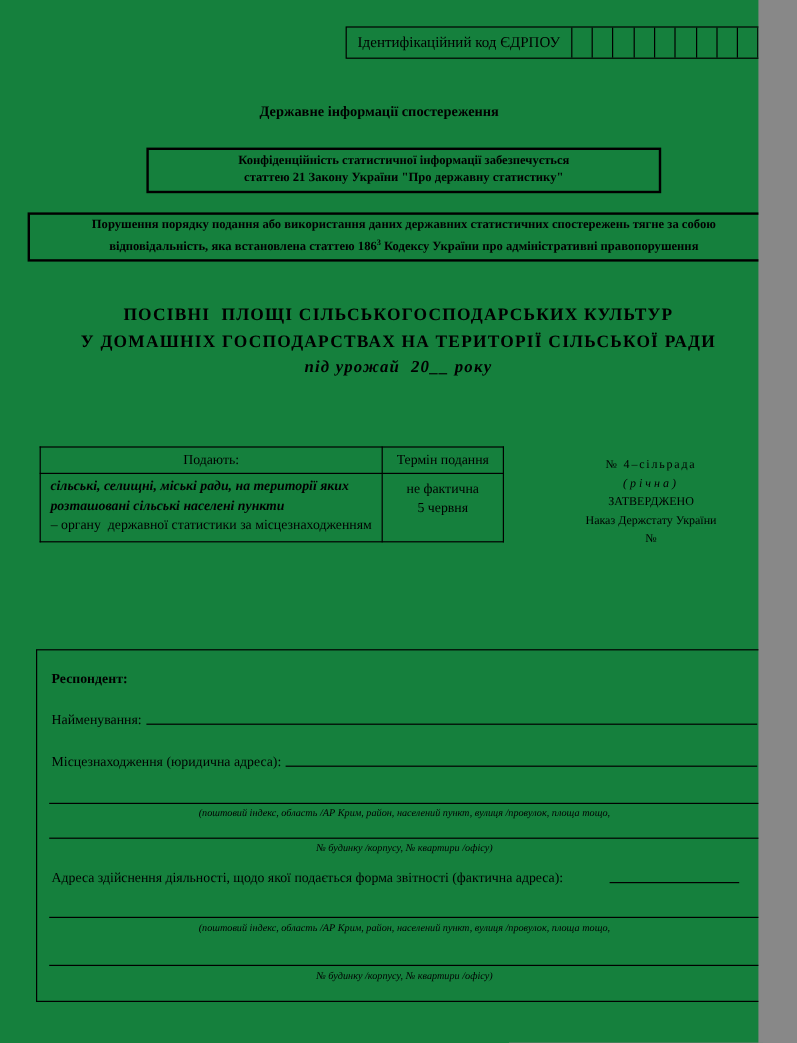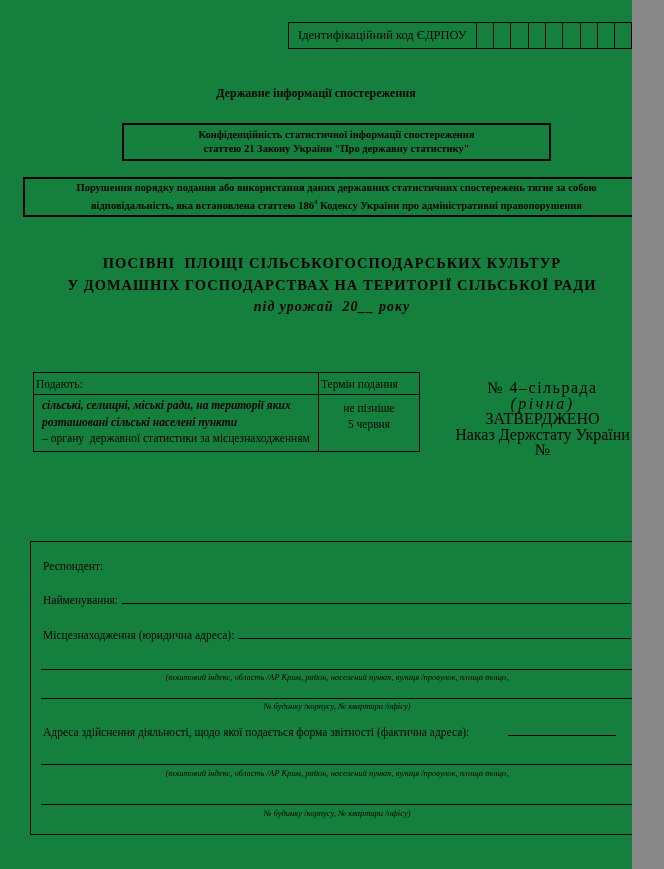--- a/index.html
+++ b/index.html
@@ -54,43 +54,43 @@
   }
   
   .submit-table{
     position:absolute;left:33px;top:372px;width:387px;
     border-collapse:collapse;font-size:11.5px;
   }
   .submit-table th,.submit-table td{
     border:1px solid #000;vertical-align:middle;
   }
   .submit-table th{
-    font-weight:normal;text-align:left;height:21px;padding:0 2px;
+    font-weight:normal;text-align:center;height:21px;padding:0 2px;
   }
   .submit-table td.who{
     width:268px;padding:2px 8px 4px 8px;line-height:16.5px;vertical-align:top;
   }
   .submit-table td.who .it{font-style:italic;font-weight:bold;}
   .submit-table td.who .nrm{display:block;white-space:pre-wrap;text-align:center;}
   .submit-table td.deadline{
     text-align:center;line-height:16px;padding-bottom:14px;
   }
   
   .approval{
     position:absolute;left:440px;top:380px;width:205px;
-    text-align:center;font-size:16px;line-height:15.5px;
+    text-align:center;font-size:10px;line-height:15.5px;
   }
   .approval .num{letter-spacing:1.5px;}
   .approval .per{font-style:italic;letter-spacing:2.5px;}
   
   .resp-box{
     position:absolute;left:30px;top:541px;width:611px;height:292px;
     border:1px solid #000;font-size:11.5px;
   }
-  .resp-title{position:absolute;left:12px;top:18px;font-weight:normal;}
+  .resp-title{position:absolute;left:12px;top:18px;font-weight:bold;}
   .frow{
     position:absolute;left:12px;right:11px;
     display:flex;align-items:flex-end;white-space:nowrap;
   }
   .frow .lbl{flex:0 0 auto;}
   .frow .fill{flex:1 1 auto;border-bottom:1px solid #000;margin:0 0 2px 4px;height:12px;}
   .hline{position:absolute;left:10px;right:9px;border-top:1px solid #000;height:0;}
   .cap{
     position:absolute;left:10px;right:9px;text-align:center;
     font-style:italic;font-size:8.5px;line-height:10px;
@@ -113,21 +113,21 @@
         <div class="cell"></div>
         <div class="cell"></div>
         <div class="cell"></div>
         <div class="cell"></div>
       </div>
   </div>
 
   <div class="obs-title">Державне інформації спостереження</div>
 
   <div class="conf-box">
-    <div>Конфіденційність статистичної інформації спостереження</div>
+    <div>Конфіденційність статистичної інформації забезпечується</div>
     <div>статтею 21 Закону України "Про державну статистику"</div>
   </div>
 
   <div class="viol-box">
     <div>Порушення порядку подання або використання даних державних статистичних спостережень тягне за собою</div>
     <div><span>відповідальність, яка встановлена статтею 186</span><sup>3</sup><span> Кодексу України про адміністративні правопорушення</span></div>
   </div>
 
   <div class="form-title">
     <div class="t1">ПОСІВНІ  ПЛОЩІ СІЛЬСЬКОГОСПОДАРСЬКИХ КУЛЬТУР</div>
@@ -140,21 +140,21 @@
         <tr>
       <th>Подають:</th>
       <th>Термін подання</th>
     </tr>
     <tr>
       <td class="who">
         <span class="it">сільські, селищні, міські ради, на території яких розташовані сільські населені пункти</span>
         <span class="nrm">– органу  державної статистики за місцезнаходженням</span>
       </td>
       <td class="deadline">
-        <div>не пізніше</div>
+        <div>не фактична</div>
         <div>5 червня</div>
       </td>
     </tr>
   </tbody>
     </table>
 
   <div class="approval">
     <div class="num">№ 4–сільрада</div>
     <div class="per">(річна)</div>
     <div>ЗАТВЕРДЖЕНО</div>

